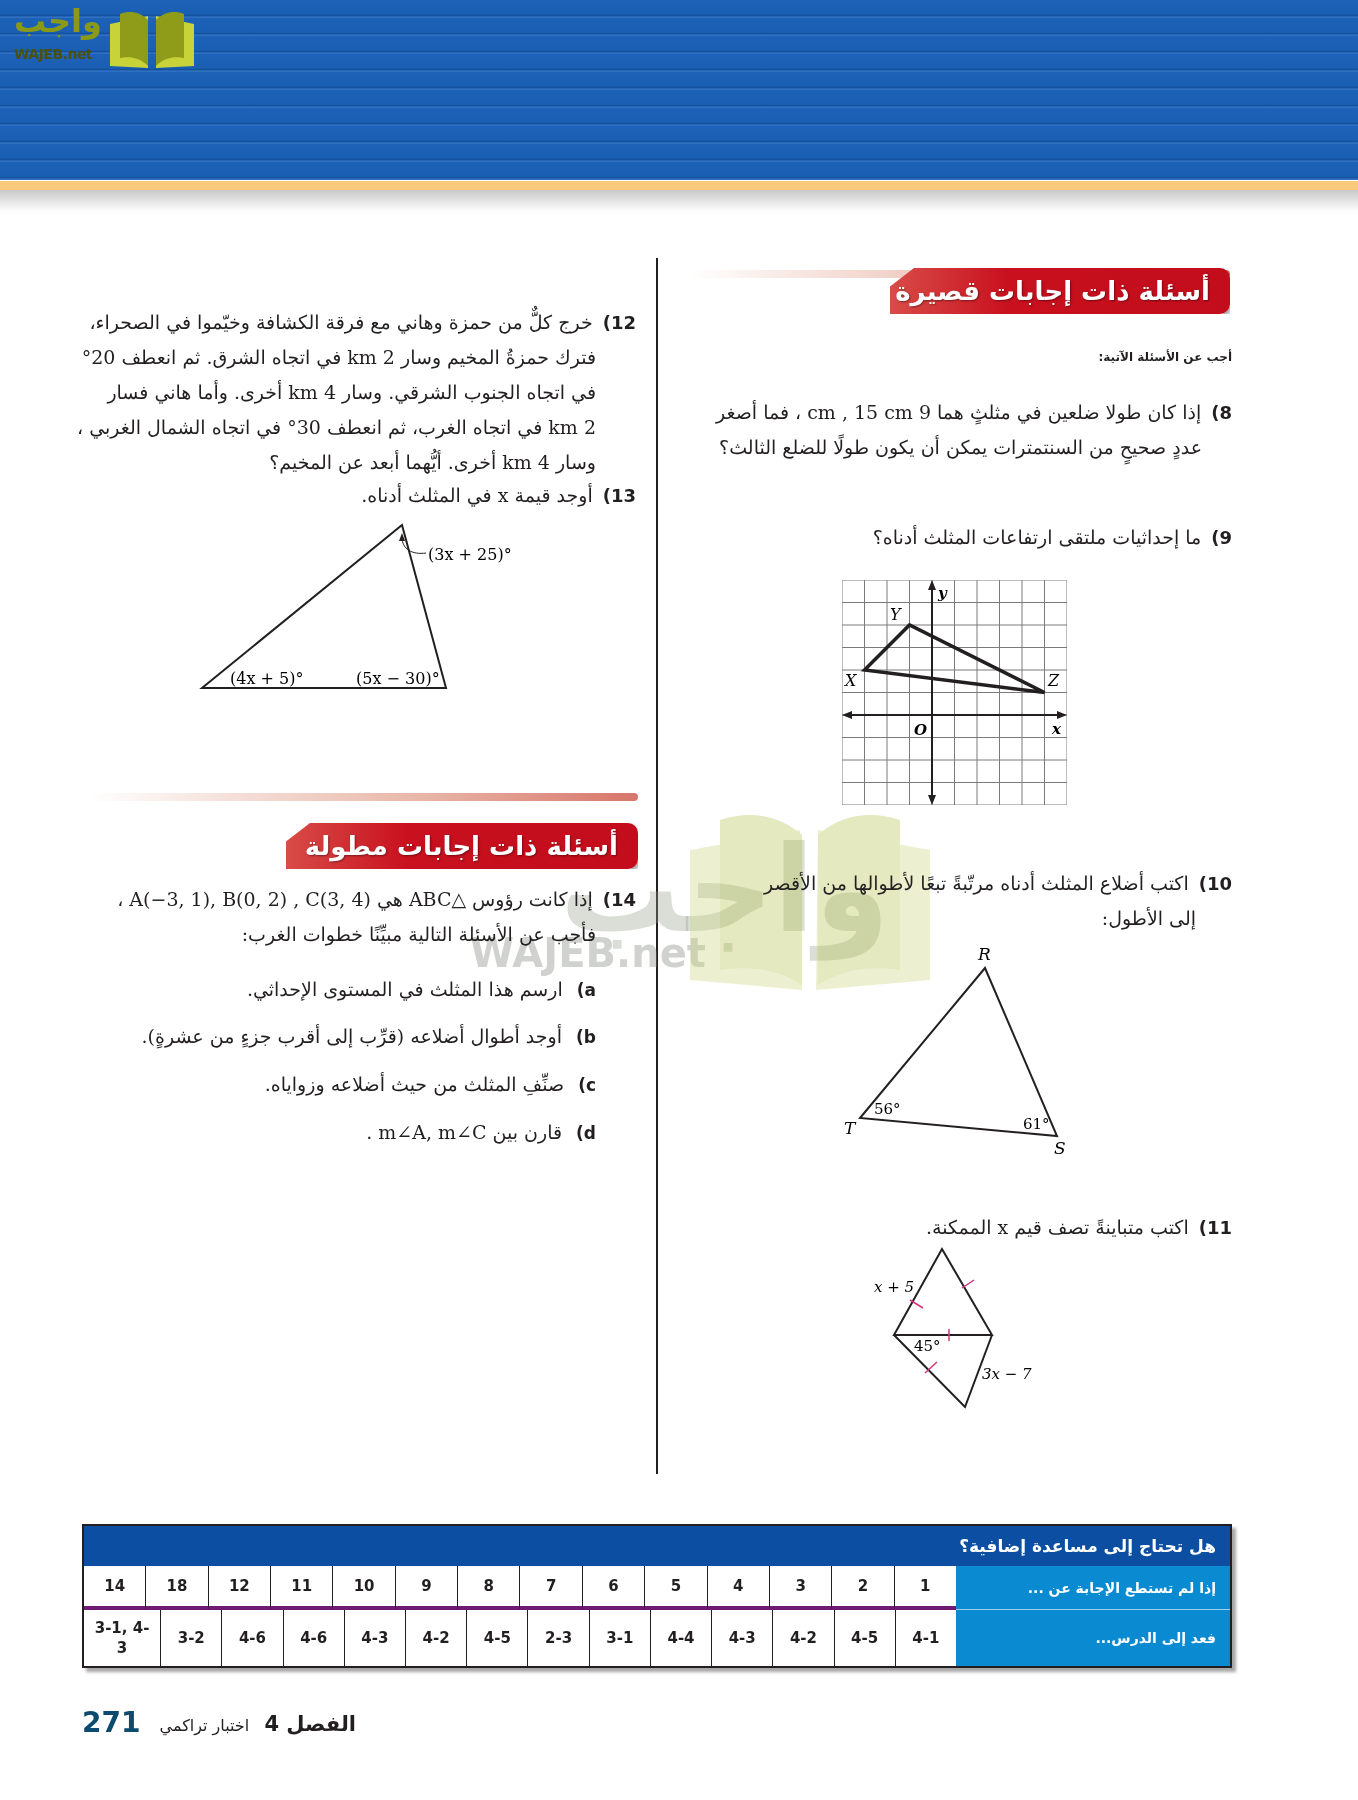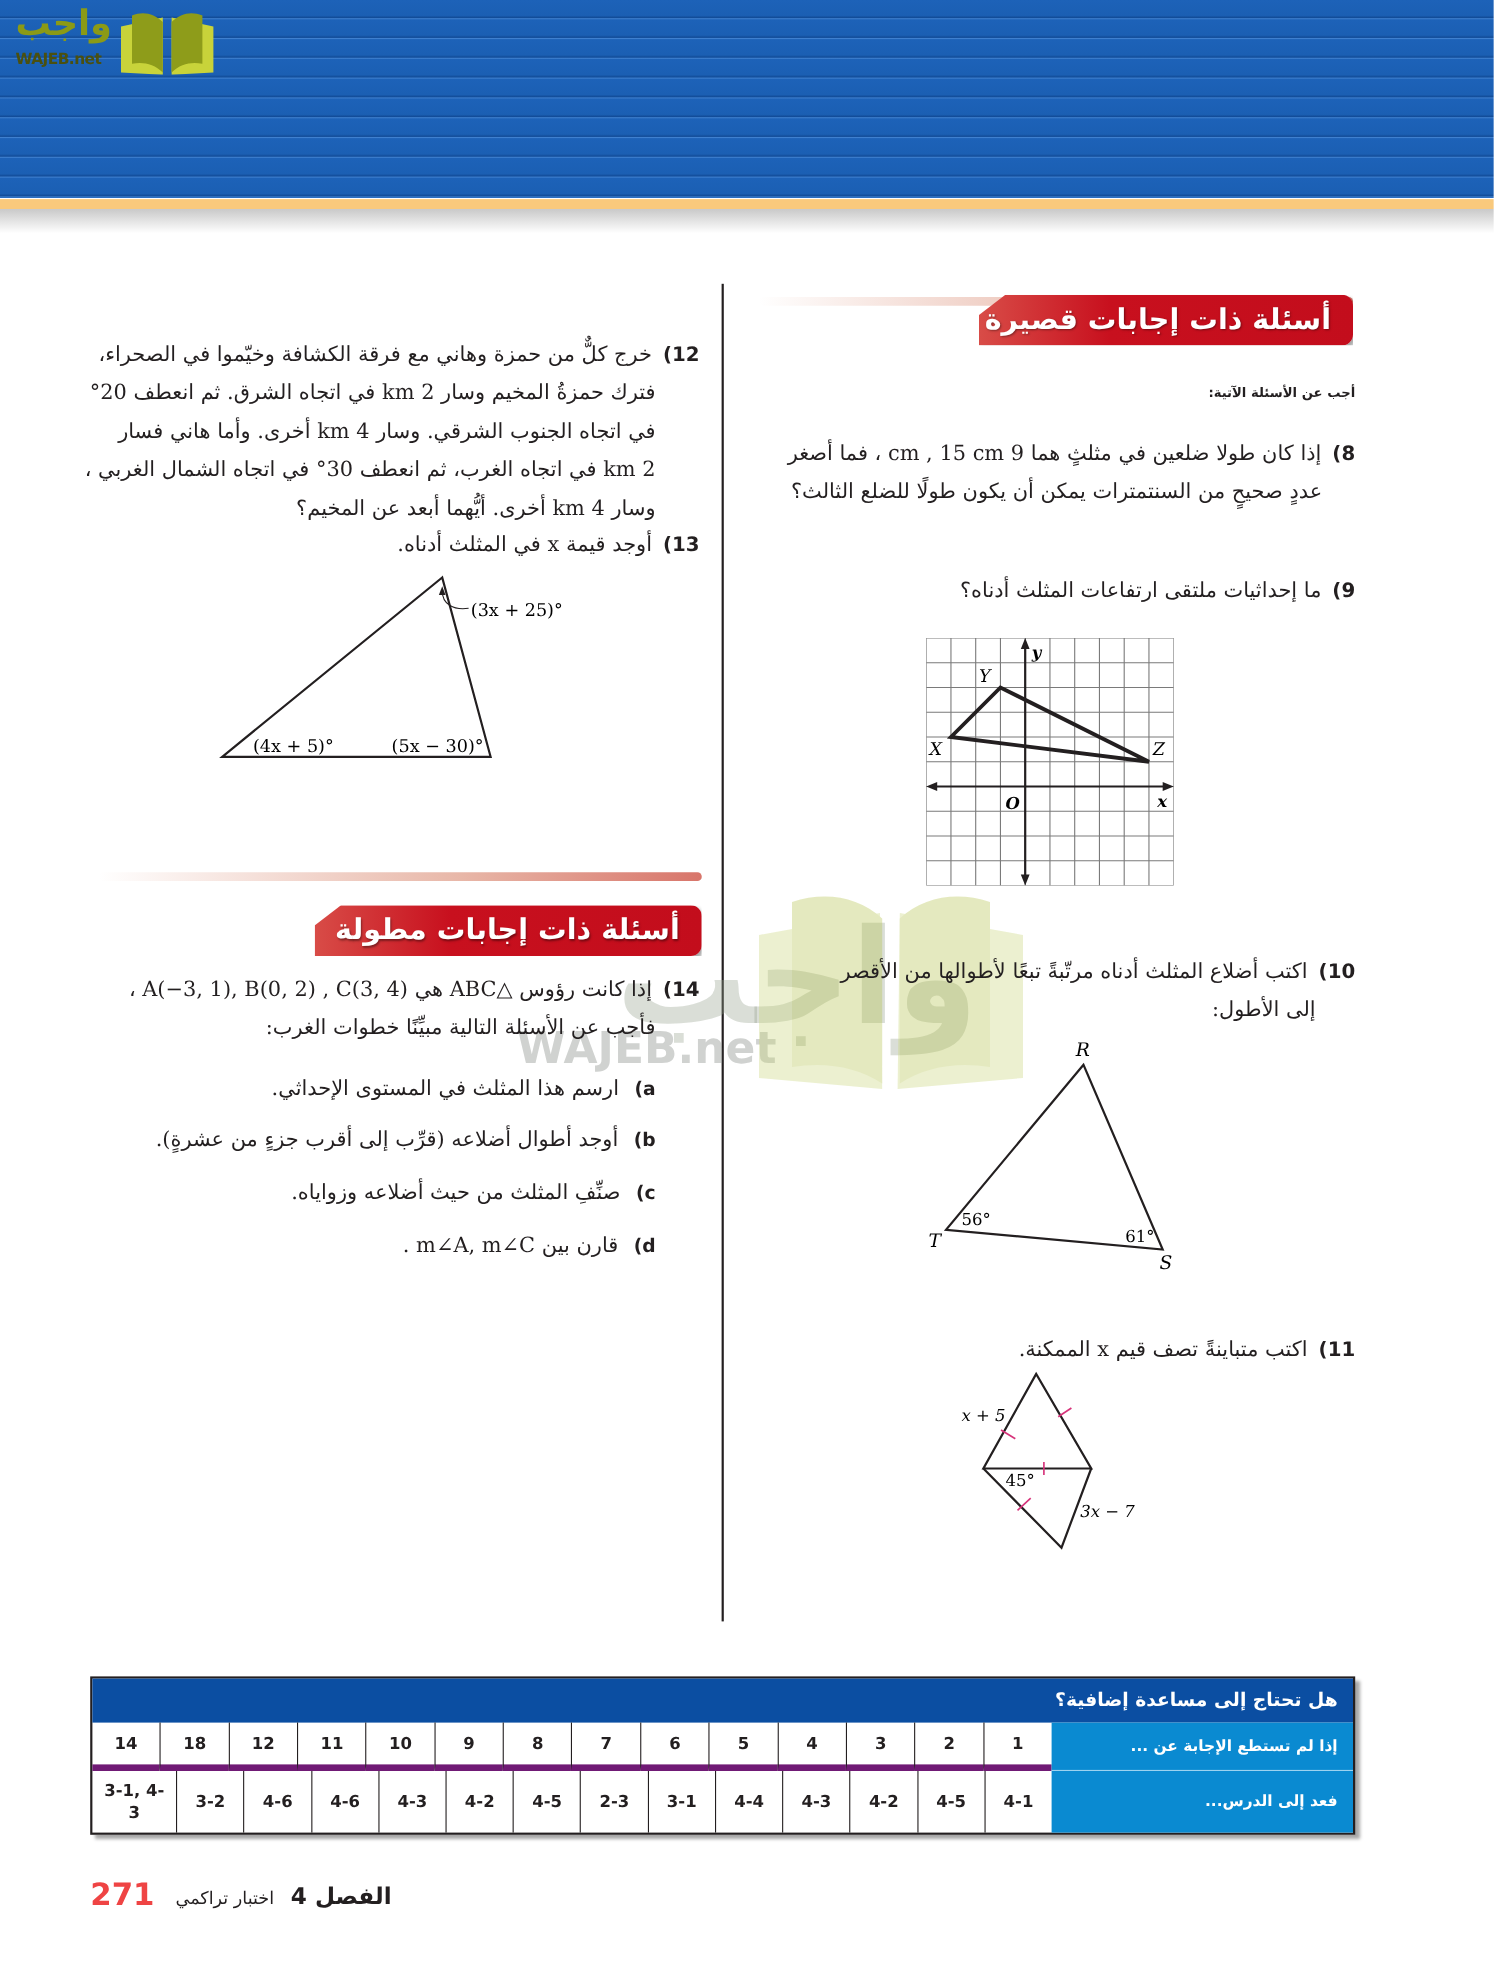--- a/index.html
+++ b/index.html
@@ -68,26 +68,26 @@
   .help-title { font-family: "DejaVu Sans", sans-serif; font-weight: bold; font-size: 17px;
     color: #fff; direction: rtl; }
   .help-row { display: flex; flex-direction: row-reverse; }
   .help-label { width: 274px; background: #0a8ad1; color: #fff; font-family: "DejaVu Sans", sans-serif;
     font-weight: bold; font-size: 14px; direction: rtl; text-align: right; padding-right: 14px;
     display: flex; align-items: center; }
   .help-row.r1 .help-label { border-bottom: 1px solid #9dd3f0; }
   .help-cell { flex: 1; border-left: 1px solid #231f20; font-family: "DejaVu Sans", sans-serif;
     font-weight: bold; font-size: 15px; color: #231f20; display: flex; align-items: center;
     justify-content: center; text-align: center; line-height: 20px; }
-  .help-row.r1 .help-cell { height: 44px; border-bottom: 6px solid #701a75; }
+  .help-row.r1 .help-cell { height: 44px; border-bottom: 4px solid #701a75; }
   .help-row.r2 .help-cell { height: 56px; }
 
   
   .footer-page { position: absolute; left: 82px; top: 1706px; font-family: "DejaVu Sans", sans-serif;
-    font-weight: bold; font-size: 28px; color: #ef4444; }
+    font-weight: bold; font-size: 28px; color: #0c4a6e; }
   .footer-chapter { position: absolute; left: 156px; top: 1712px; direction: rtl; font-family: "DejaVu Sans", sans-serif;
     font-size: 16px; color: #231f20; width: 200px; text-align: right; }
   .footer-chapter .ch { font-weight: bold; font-size: 21px; }
 </style>
 </head>
 <body>
 
 <div class="header-band"></div>
 <div class="header-gold"></div>
 <div class="header-shadow"></div>

